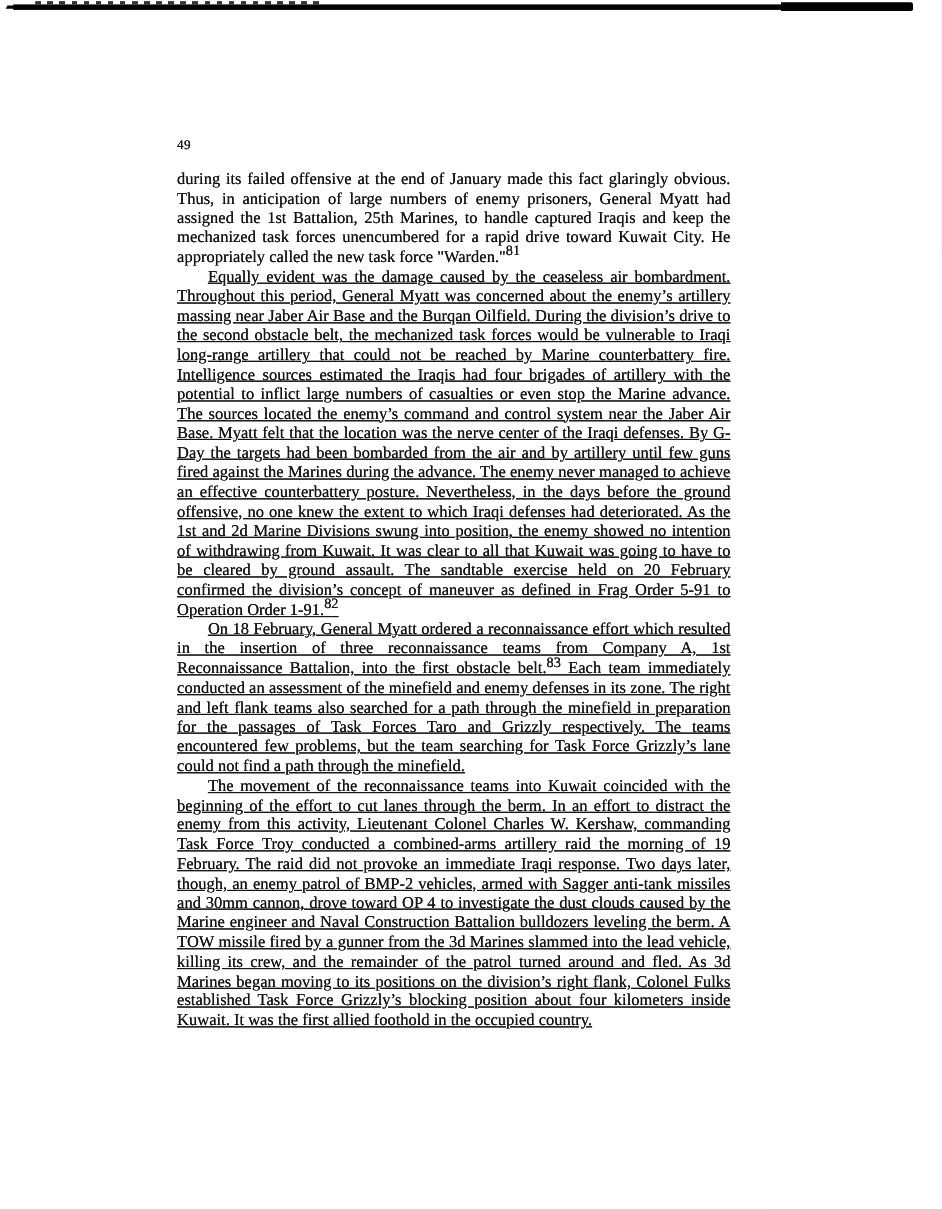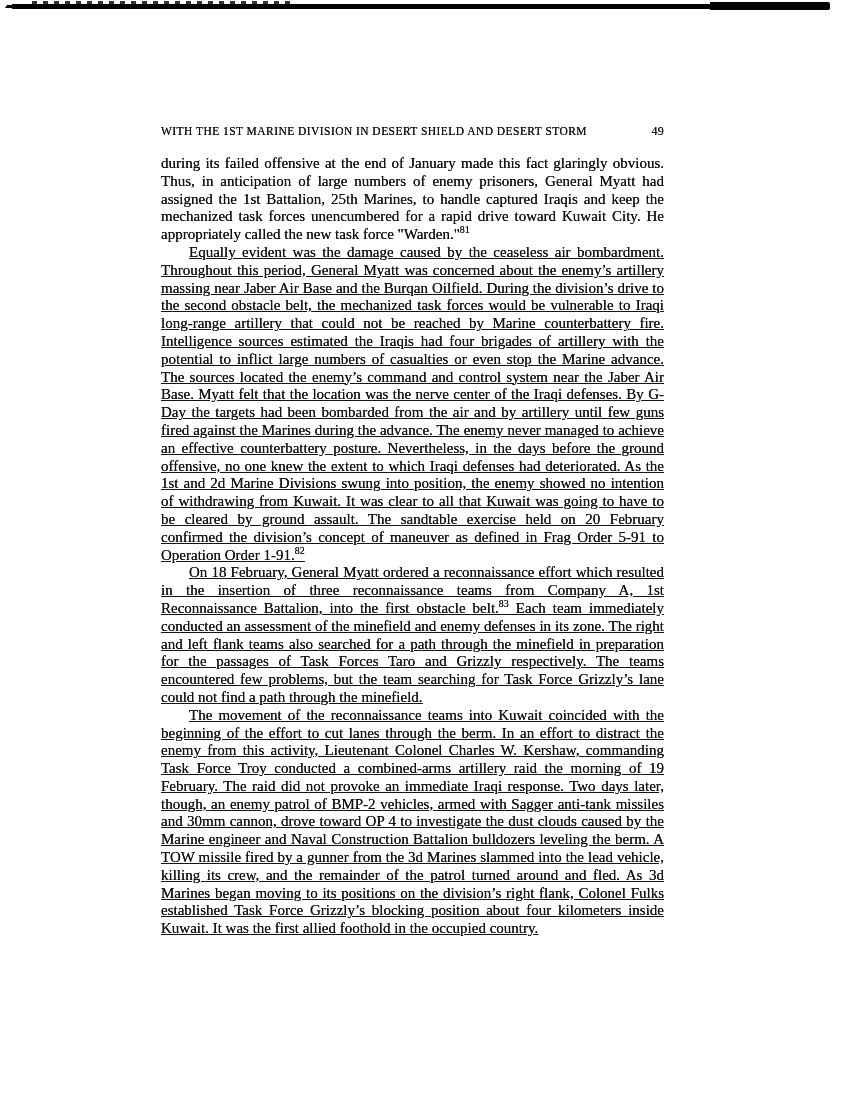--- a/index.html
+++ b/index.html
@@ -73,36 +73,35 @@
   }
   .body-text {
     font-size: 15px;
     line-height: 17.8px;
     text-align: justify;
     text-shadow: 0 0 0.35px currentColor;
   }
   .body-text p.para { margin: 0; }
   .body-text p.para.indent { text-indent: 28px; text-decoration: underline; }
   .body-text sup {
-    font-size: 10px;
+    font-size: 13px;
     line-height: 0;
     vertical-align: super;
     letter-spacing: 0;
   }
 </style>
 </head>
 <body>
 
 <div class="page">
   <div class="scan-bar">
     <span class="tick-left"></span>
   </div>
   <div class="content">
     <div class="running-head">
-      <span class="head-title">WITH THE 1ST MARINE DIVISION IN DESERT SHIELD AND DESERT STORM</span>
       <span class="head-page">49</span>
     </div>
     <div class="body-text">
         <p class="para">during its failed offensive at the end of January made this fact glaringly obvious. Thus, in anticipation of large numbers of enemy prisoners, General Myatt had assigned the 1st Battalion, 25th Marines, to handle captured Iraqis and keep the mechanized task forces unencumbered for a rapid drive toward Kuwait City. He appropriately called the new task force "Warden."<sup>81</sup></p>
         <p class="para indent">Equally evident was the damage caused by the ceaseless air bombardment. Throughout this period, General Myatt was concerned about the enemy’s artillery massing near Jaber Air Base and the Burqan Oilfield. During the division’s drive to the second obstacle belt, the mechanized task forces would be vulnerable to Iraqi long-range artillery that could not be reached by Marine counterbattery fire. Intelligence sources estimated the Iraqis had four brigades of artillery with the potential to inflict large numbers of casualties or even stop the Marine advance. The sources located the enemy’s command and control system near the Jaber Air Base. Myatt felt that the location was the nerve center of the Iraqi defenses. By G-Day the targets had been bombarded from the air and by artillery until few guns fired against the Marines during the advance. The enemy never managed to achieve an effective counterbattery posture. Nevertheless, in the days before the ground offensive, no one knew the extent to which Iraqi defenses had deteriorated. As the 1st and 2d Marine Divisions swung into position, the enemy showed no intention of withdrawing from Kuwait. It was clear to all that Kuwait was going to have to be cleared by ground assault. The sandtable exercise held on 20 February confirmed the division’s concept of maneuver as defined in Frag Order 5-91 to Operation Order 1-91.<sup>82</sup></p>
         <p class="para indent">On 18 February, General Myatt ordered a reconnaissance effort which resulted in the insertion of three reconnaissance teams from Company A, 1st Reconnaissance Battalion, into the first obstacle belt.<sup>83</sup> Each team immediately conducted an assessment of the minefield and enemy defenses in its zone. The right and left flank teams also searched for a path through the minefield in preparation for the passages of Task Forces Taro and Grizzly respectively. The teams encountered few problems, but the team searching for Task Force Grizzly’s lane could not find a path through the minefield.</p>
         <p class="para indent">The movement of the reconnaissance teams into Kuwait coincided with the beginning of the effort to cut lanes through the berm. In an effort to distract the enemy from this activity, Lieutenant Colonel Charles W. Kershaw, commanding Task Force Troy conducted a combined-arms artillery raid the morning of 19 February. The raid did not provoke an immediate Iraqi response. Two days later, though, an enemy patrol of BMP-2 vehicles, armed with Sagger anti-tank missiles and 30mm cannon, drove toward OP 4 to investigate the dust clouds caused by the Marine engineer and Naval Construction Battalion bulldozers leveling the berm. A TOW missile fired by a gunner from the 3d Marines slammed into the lead vehicle, killing its crew, and the remainder of the patrol turned around and fled. As 3d Marines began moving to its positions on the division’s right flank, Colonel Fulks established Task Force Grizzly’s blocking position about four kilometers inside Kuwait. It was the first allied foothold in the occupied country.</p>
       </div>
   </div>
 </div>

